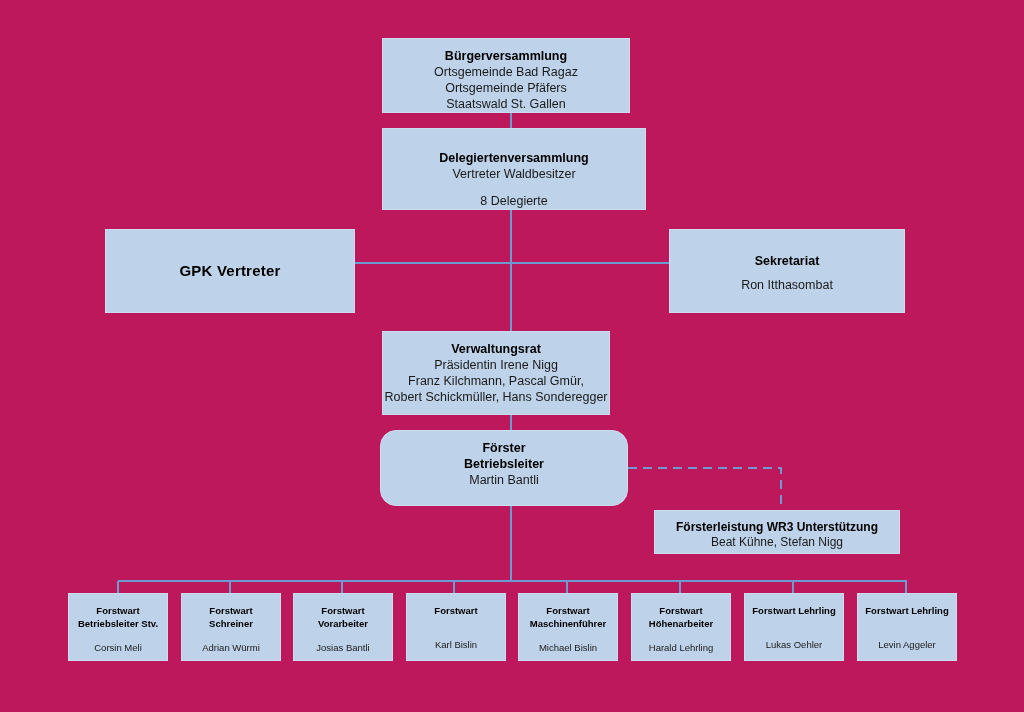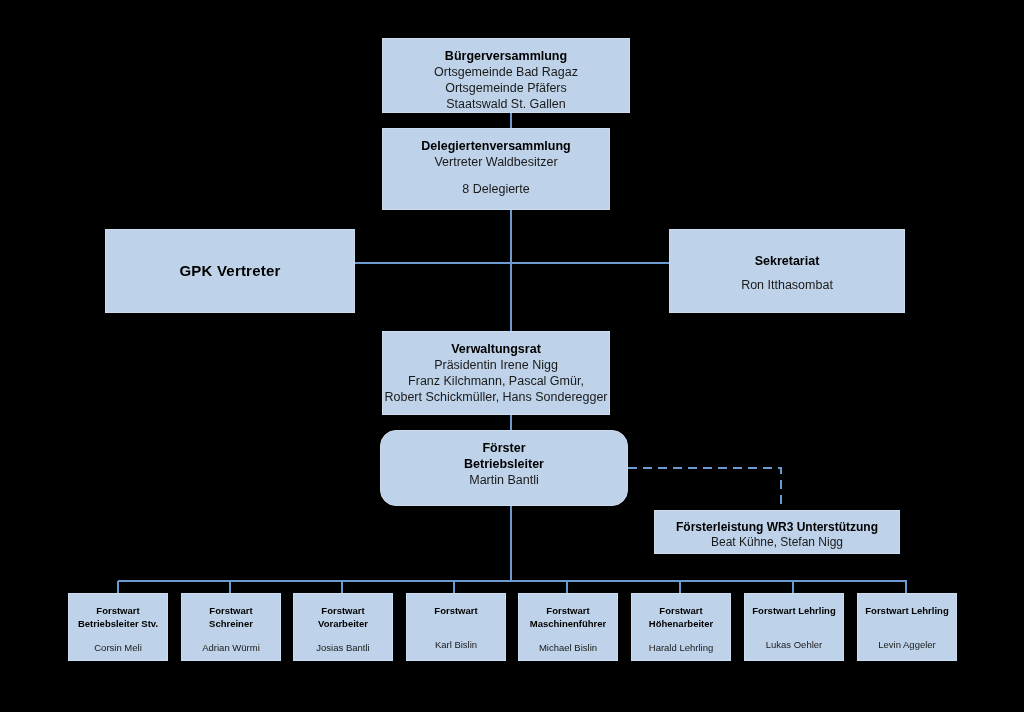--- a/index.html
+++ b/index.html
@@ -9,21 +9,21 @@
     background: #ffffff;
   }
   body {
     font-family: "Liberation Sans", sans-serif;
     -webkit-font-smoothing: antialiased;
   }
   #org-canvas {
     position: relative;
     width: 1024px;
     height: 712px;
-    background: #000000;
+    background: #be185d;
     overflow: hidden;
   }
   #connector-layer {
     position: absolute;
     left: 0;
     top: 0;
     width: 1024px;
     height: 712px;
     pointer-events: none;
   }
@@ -107,21 +107,21 @@
     </g>
   </svg>
 
   <div class="node big" style="left:382px; top:38px; width:248px; height:75px;">
     <span class="title">Bürgerversammlung</span>
     <span class="sub">Ortsgemeinde Bad Ragaz</span>
     <span class="sub">Ortsgemeinde Pfäfers</span>
     <span class="sub">Staatswald St. Gallen</span>
   </div>
 
-  <div class="node big" style="left:382px; top:128px; width:228px; height:82px;">
+  <div class="node big" style="left:382px; top:128px; width:264px; height:82px;justify-content:flex-end;">
     <span class="title">Delegiertenversammlung</span>
     <span class="sub">Vertreter Waldbesitzer</span>
     <span class="spacer-line"></span>
     <span class="sub">8 Delegierte</span>
   </div>
 
   <div class="node gpk" style="left:105px; top:229px; width:250px; height:84px;">
     <span class="title">GPK Vertreter</span>
   </div>
 

